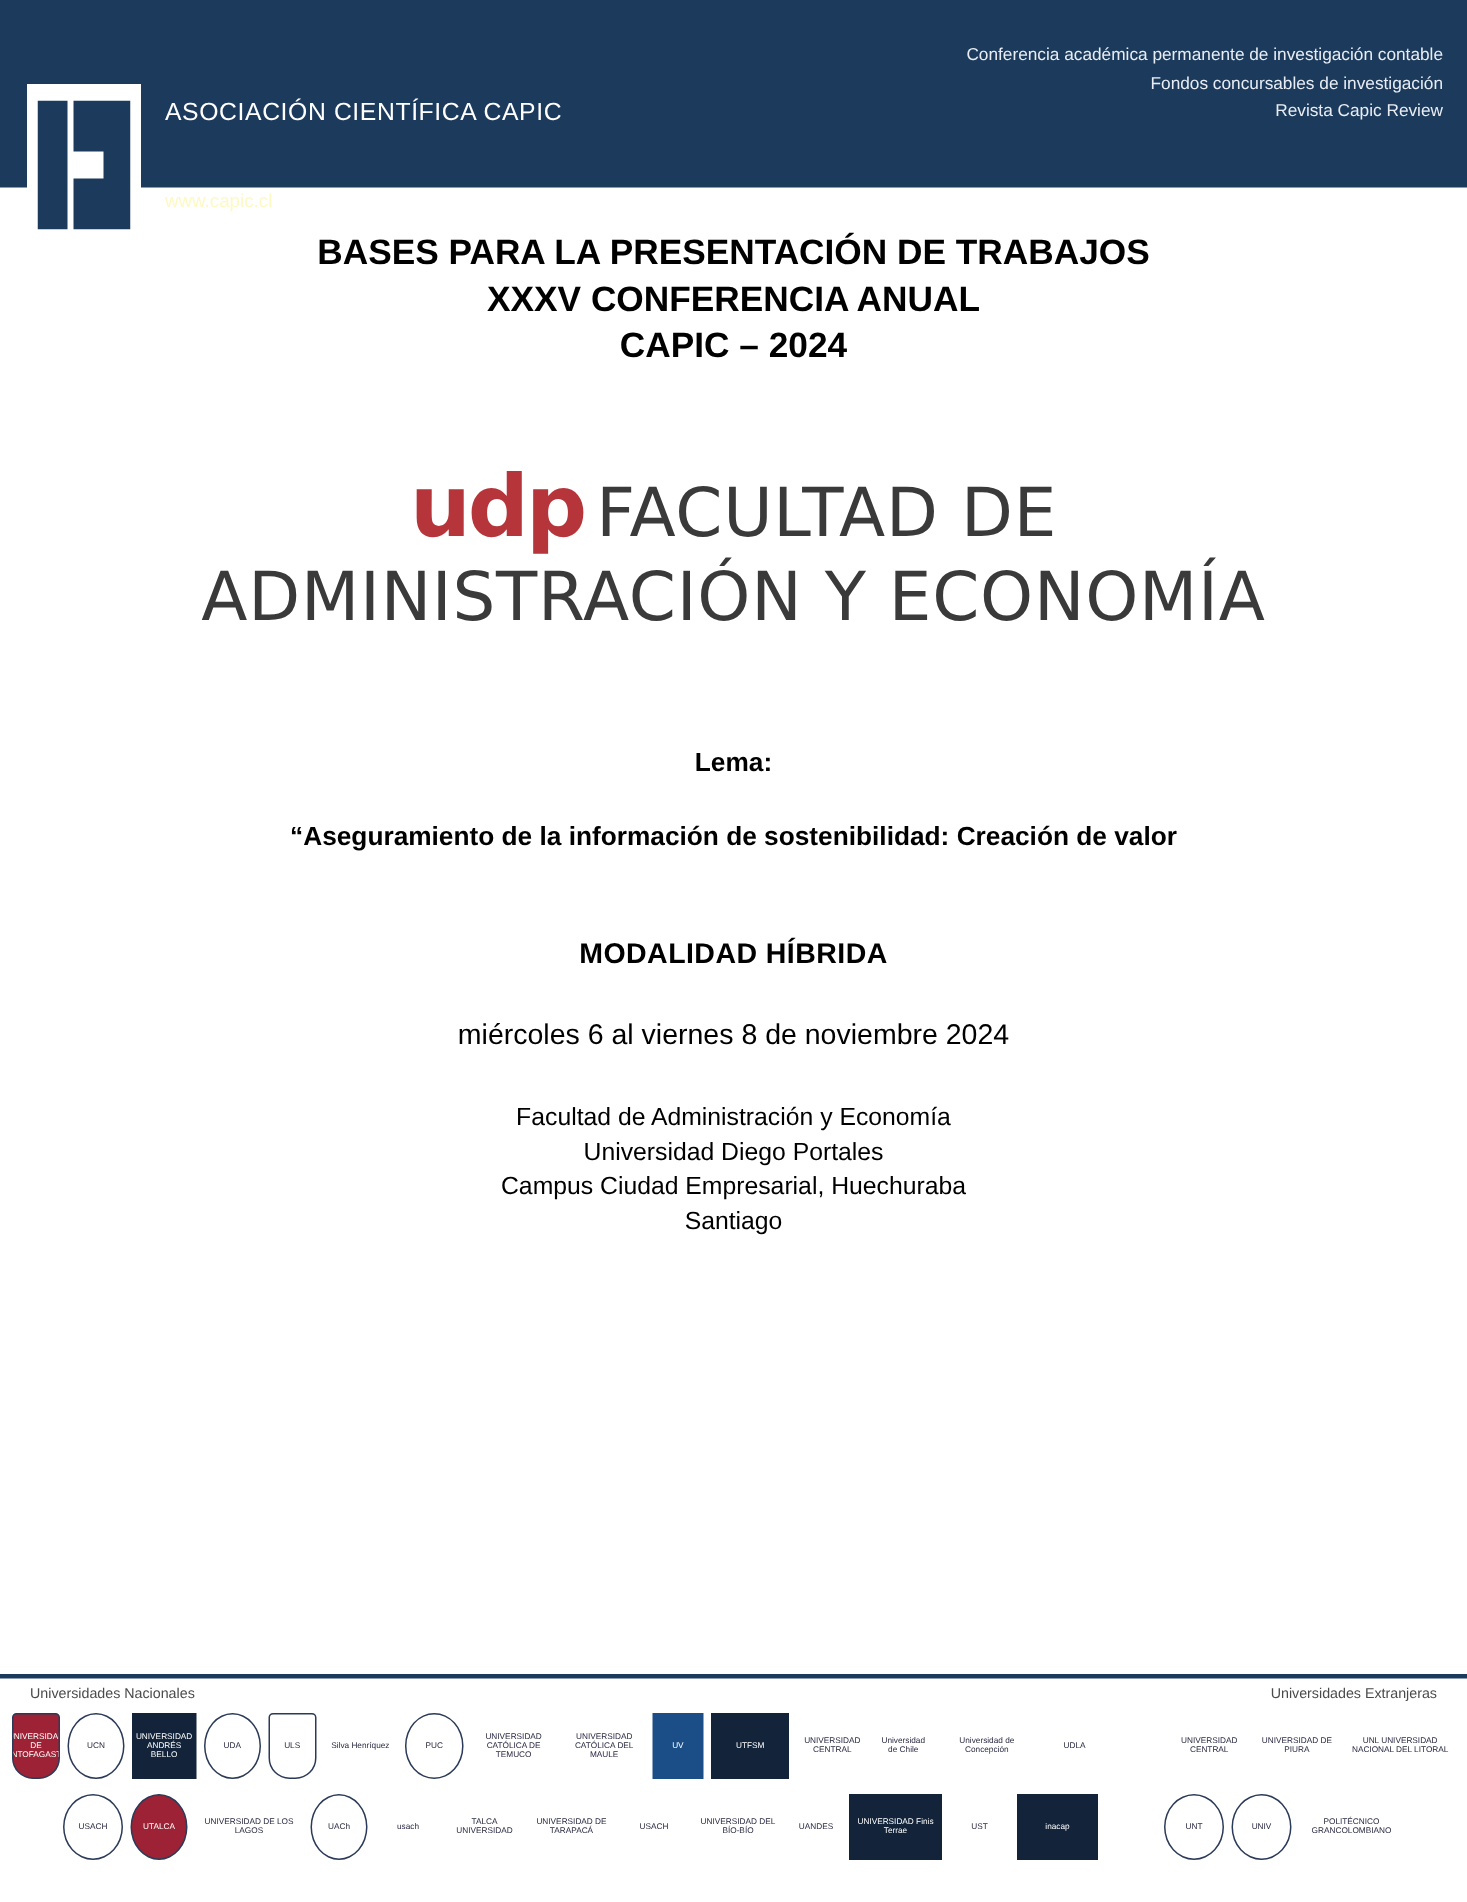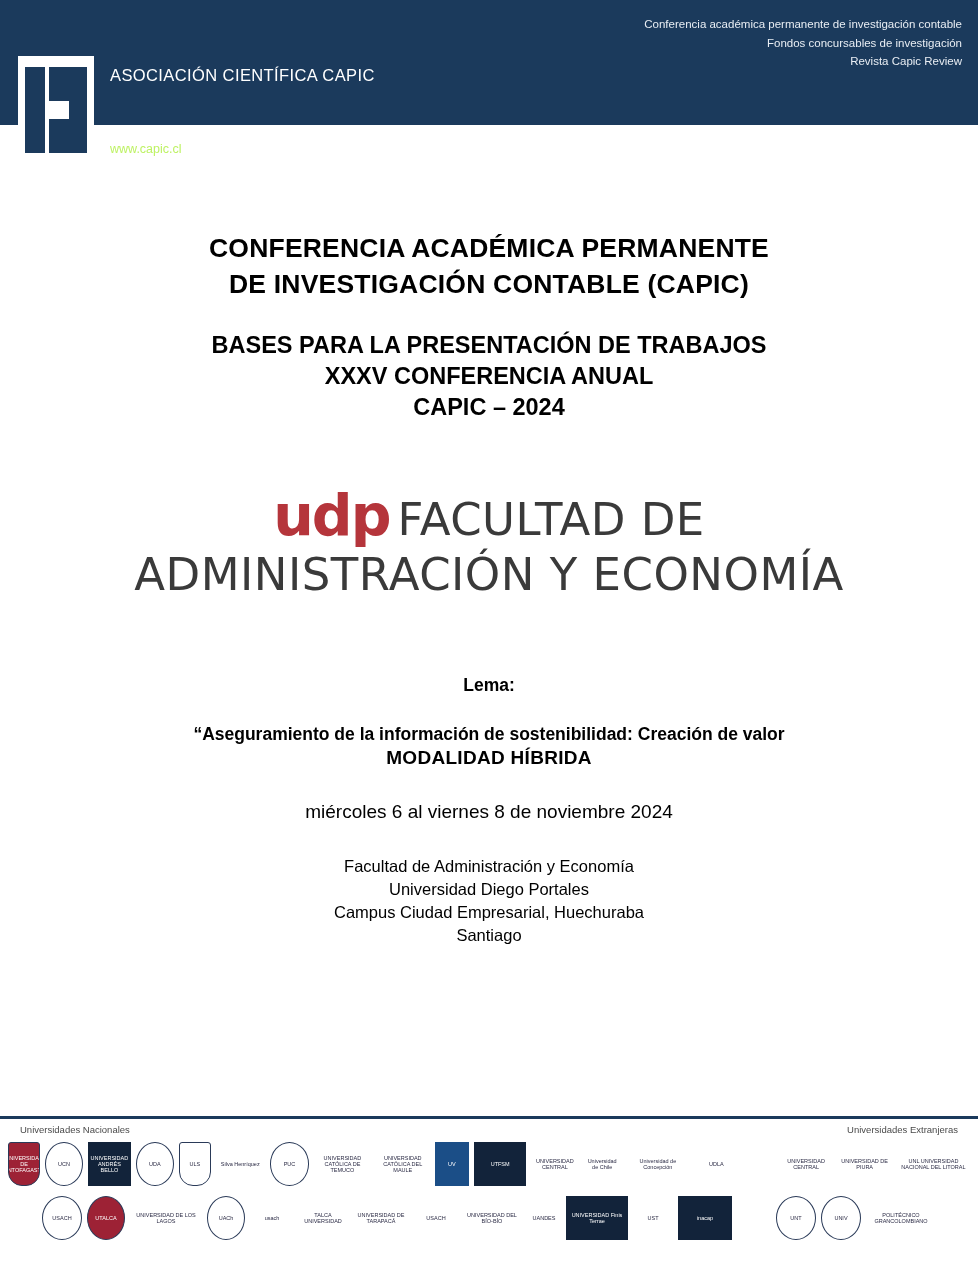--- a/index.html
+++ b/index.html
@@ -50,30 +50,30 @@
     position: relative;
     height: 108px;
   }
   .brand-title {
     color: #ffffff;
     font-size: 16.5px;
     letter-spacing: 0.4px;
     font-weight: 400;
   }
   .brand-url {
-    color: #bef264;
+    color: #fef9c3;
     font-size: 12.5px;
     position: absolute;
-    bottom: 8px;
+    bottom: 23px;
     left: 0;
     font-weight: 400;
   }
   .header-right {
     margin-left: auto;
-    padding: 15px 16px 0 0;
+    padding: 28px 16px 0 0;
     text-align: right;
   }
   .header-right div {
     color: #e8edf3;
     font-size: 11.5px;
     line-height: 18.5px;
     font-weight: 400;
   }
 
   
@@ -142,20 +142,21 @@
     font-size: 17.5px;
     font-weight: bold;
   }
   .lema-text {
     margin-top: 26px;
     font-size: 17.5px;
     font-weight: bold;
     line-height: 25px;
   }
   .modalidad {
+    margin-top: 56px;
     font-size: 19px;
     font-weight: bold;
     letter-spacing: 0.3px;
   }
   .fechas {
     margin-top: 32px;
     font-size: 19px;
     font-weight: 400;
   }
   .venue {
@@ -242,24 +243,20 @@
   </div>
   <div class="header-right">
     <div>Conferencia académica permanente de investigación contable</div>
     <div>Fondos concursables de investigación</div>
     <div>Revista Capic Review</div>
   </div>
 </div>
 
 <div class="content">
 
-  <div class="title-block">
-    <div class="title-line">CONFERENCIA ACADÉMICA PERMANENTE</div>
-    <div class="title-line">DE INVESTIGACIÓN CONTABLE (CAPIC)</div>
-  </div>
 
   <div class="subtitle-block">
     <div class="subtitle-line">BASES PARA LA PRESENTACIÓN DE TRABAJOS</div>
     <div class="subtitle-line">XXXV CONFERENCIA ANUAL</div>
     <div class="subtitle-line">CAPIC – 2024</div>
   </div>
 
   <div class="udp-block">
     <div class="udp-row1">
       <span class="udp-mark">udp</span>

